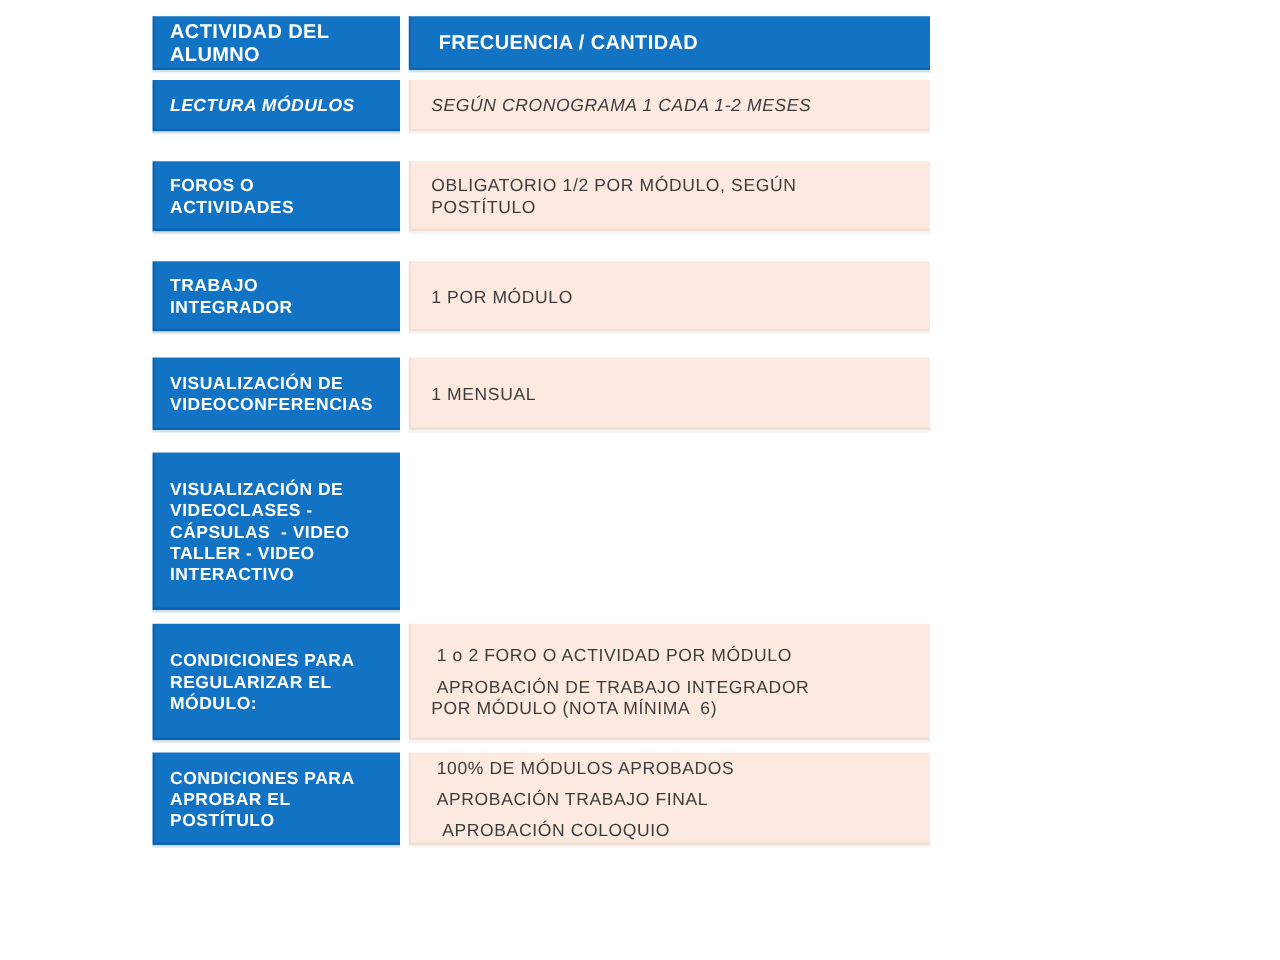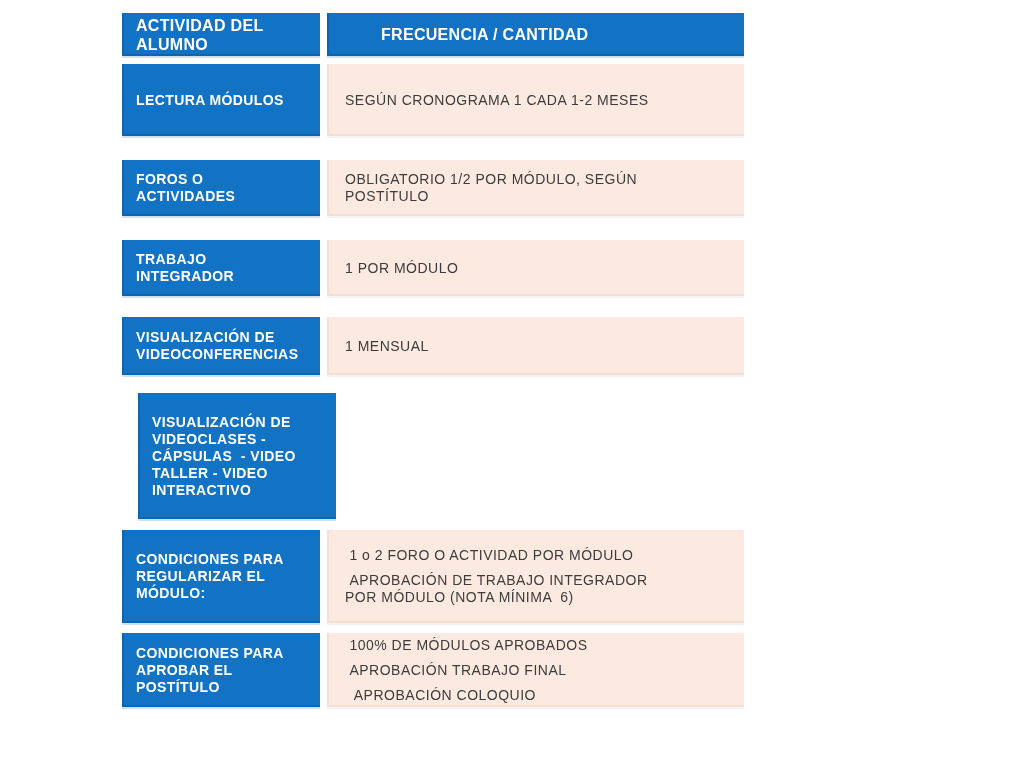--- a/index.html
+++ b/index.html
@@ -13,39 +13,39 @@
     background:var(--header-blue,#1273C5);
     color:var(--label-text,#FFFFFF);
     display:flex;align-items:center;
     box-shadow: inset 2px -2px 0 rgba(0,0,30,0.13), 0 2px 0 rgba(125,165,200,0.35);
   }
   .blue .txt{
     padding:0 14px;font-weight:bold;font-size:14px;line-height:17px;
     letter-spacing:0.4px;white-space:pre-wrap;
   }
   .header-row .blue .txt{font-size:16px;line-height:19px;letter-spacing:0.3px;}
-  .header-right .txt{padding-left:54px;}
+  .header-right .txt{padding-left:24px;}
   .peach{
     background:var(--cell-peach,#FCEAE0);
     color:var(--body-text,#3C3C3C);
     display:flex;flex-direction:column;justify-content:center;
     box-shadow: inset 2px -2px 0 rgba(80,40,20,0.05), 0 2px 0 rgba(80,40,20,0.06);
   }
   .peach p{
     margin:4px 0;padding:0 20px 0 18px;font-size:14px;line-height:17px;
     letter-spacing:0.5px;white-space:pre-wrap;
   }
   .peach p.narrow{padding-right:76px;}
   
   .r0{height:43px;}
-  .r1{height:72px;margin-top:8px;}
+  .r1{height:41px;margin-top:8px;font-style:italic;}
   .r2{height:56px;margin-top:24px;}
   .r3{height:56px;margin-top:24px;}
   .r4{height:58px;margin-top:21px;}
-  .r5{height:126px;margin-top:18px;margin-left:16px;}
+  .r5{height:126px;margin-top:18px;}
   .r6{height:93px;margin-top:11px;}
   .r7{height:74px;margin-top:10px;}
 </style>
 </head>
 <body>
 
 <div class="canvas">
   <div class="tbl">
 
     <div class="row header-row r0">

